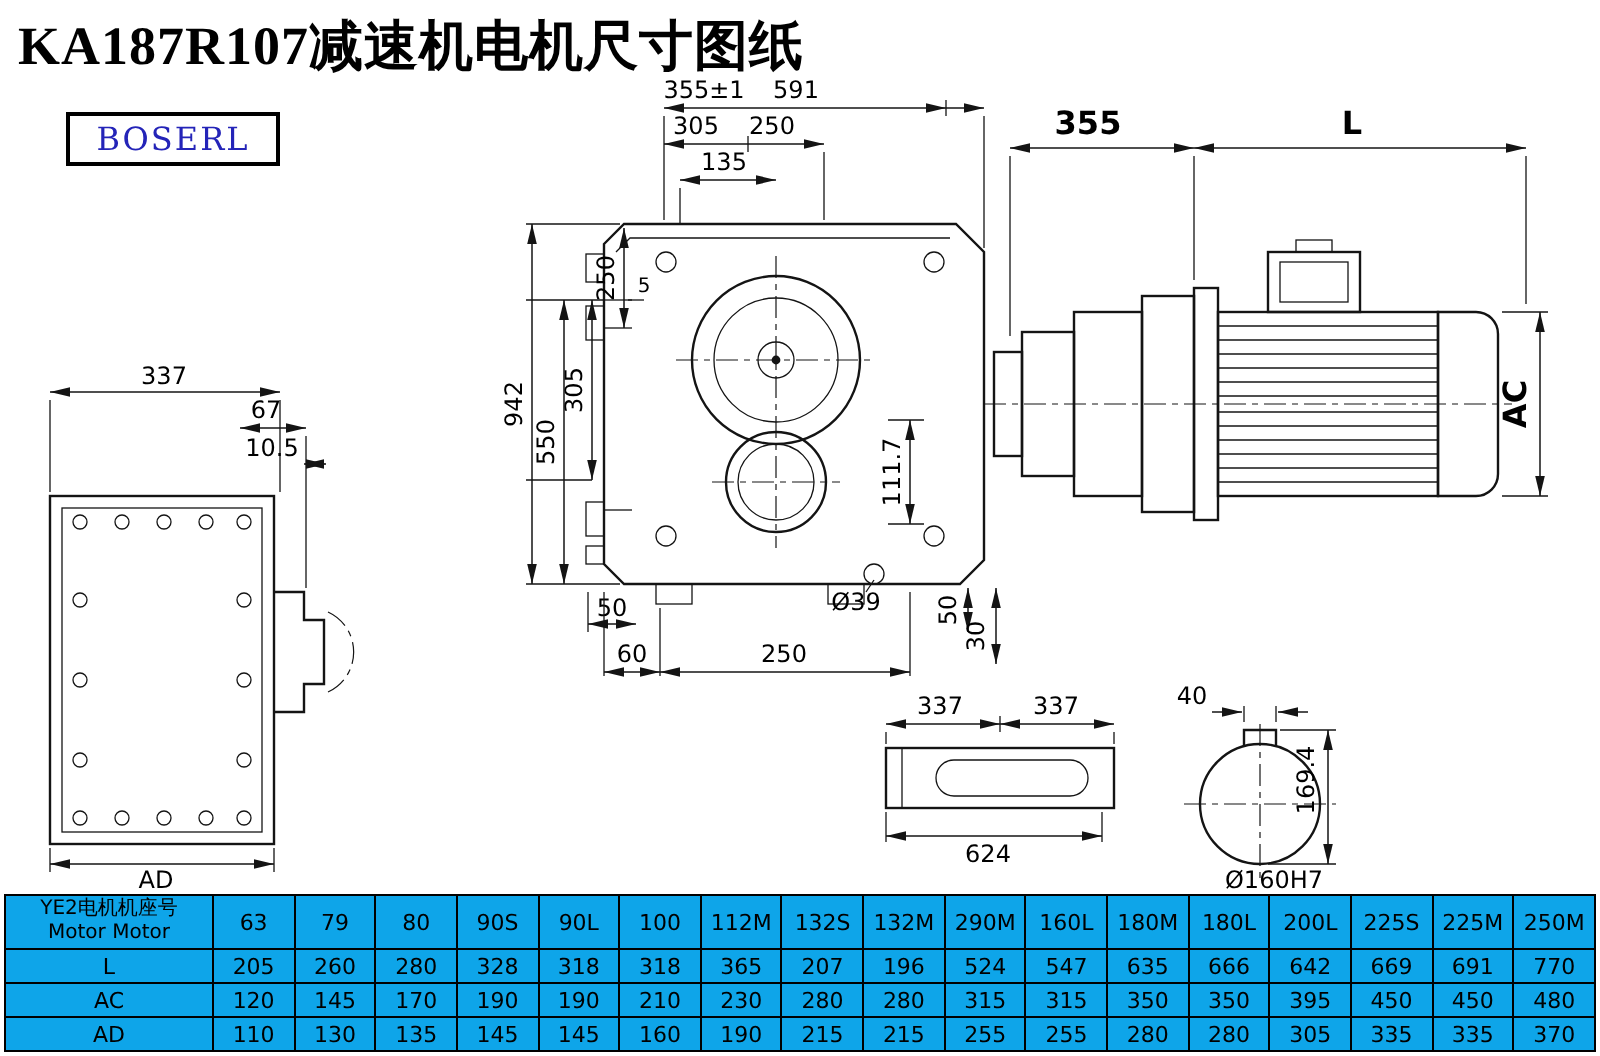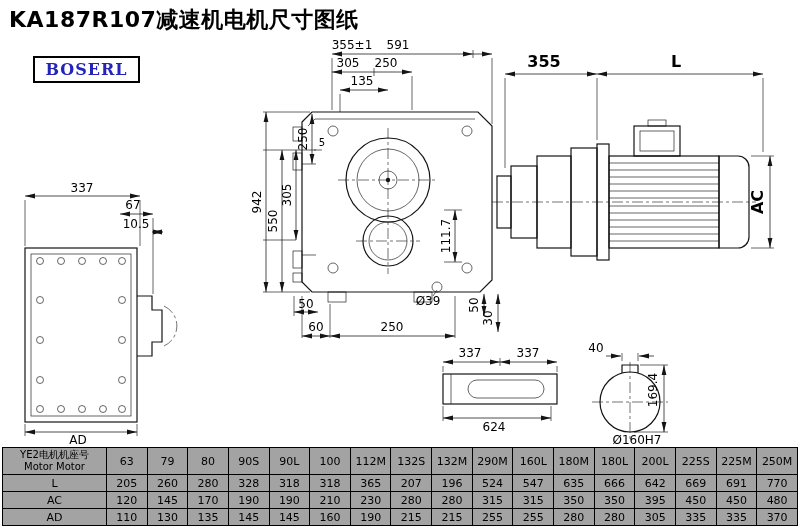--- a/index.html
+++ b/index.html
@@ -1,34 +1,34 @@
 <!DOCTYPE html>
 <html><head>
 <meta charset="utf-8">
 <style>
   * { margin:0; padding:0; box-sizing:border-box; }
   html,body { width:800px; height:528px; background:#ffffff; overflow:hidden; position:relative;
               font-family:"DejaVu Sans","Liberation Sans",sans-serif; }
-  .title { position:absolute; left:9px; top:5px; font-size:22px; font-weight:bold; color:#000; letter-spacing:0.5px; }
+  .title { position:absolute; left:9px; top:5px; font-size:27px; font-weight:bold; color:#000; letter-spacing:0.5px;font-family:Liberation Serif, serif; }
   .logo-box { position:absolute; left:33px; top:56px; width:107px; height:27px; border:2px solid #000;
               display:flex; align-items:center; justify-content:center; background:#fff; }
-  .logo-box span { color:#2424b8; font-weight:bold; font-size:16px; letter-spacing:1px;
+  .logo-box span { color:#2424b8; font-weight:normal; font-size:16px; letter-spacing:1px;
                    font-family:"DejaVu Serif","Liberation Serif",serif; }
   svg.drawing { position:absolute; left:0; top:0; }
   .drawing line, .drawing path, .drawing rect, .drawing circle { stroke:#141414; fill:none; stroke-width:1.2; }
   .drawing .thin { stroke-width:0.65; }
   .drawing .dim  { stroke-width:0.75; }
   .drawing .cl   { stroke-width:0.6; stroke-dasharray:11 3 3 3; }
   .drawing .fill { fill:#141414; stroke:none; }
   .drawing text  { stroke:none; fill:#000; font-size:12px; text-anchor:middle;
                    font-family:"DejaVu Sans","Liberation Sans",sans-serif; }
   .drawing text.big { font-size:16px; font-weight:bold; }
   .drawing text.sm  { font-size:10px; }
   .drawing marker path { fill:#141414; stroke:none; }
-  table.dim-table { position:absolute; left:2px; top:447px; width:796px; border-collapse:collapse; table-layout:fixed; background:#a3a3a3; }
+  table.dim-table { position:absolute; left:2px; top:447px; width:796px; border-collapse:collapse; table-layout:fixed; background:#0ea5e9; }
   .dim-table td { border:1px solid #000; text-align:center; vertical-align:middle; font-size:11px; color:#000; padding:0; height:17px; }
   .dim-table tr.header-row td { height:27px; }
   .dim-table td.label-cell { width:104px; font-size:10px; line-height:1.2; }
 </style>
 </head>
 <body>
 
 <div class="title">KA187R107减速机电机尺寸图纸</div>
 <div class="logo-box">
   <span>BOSERL</span>

